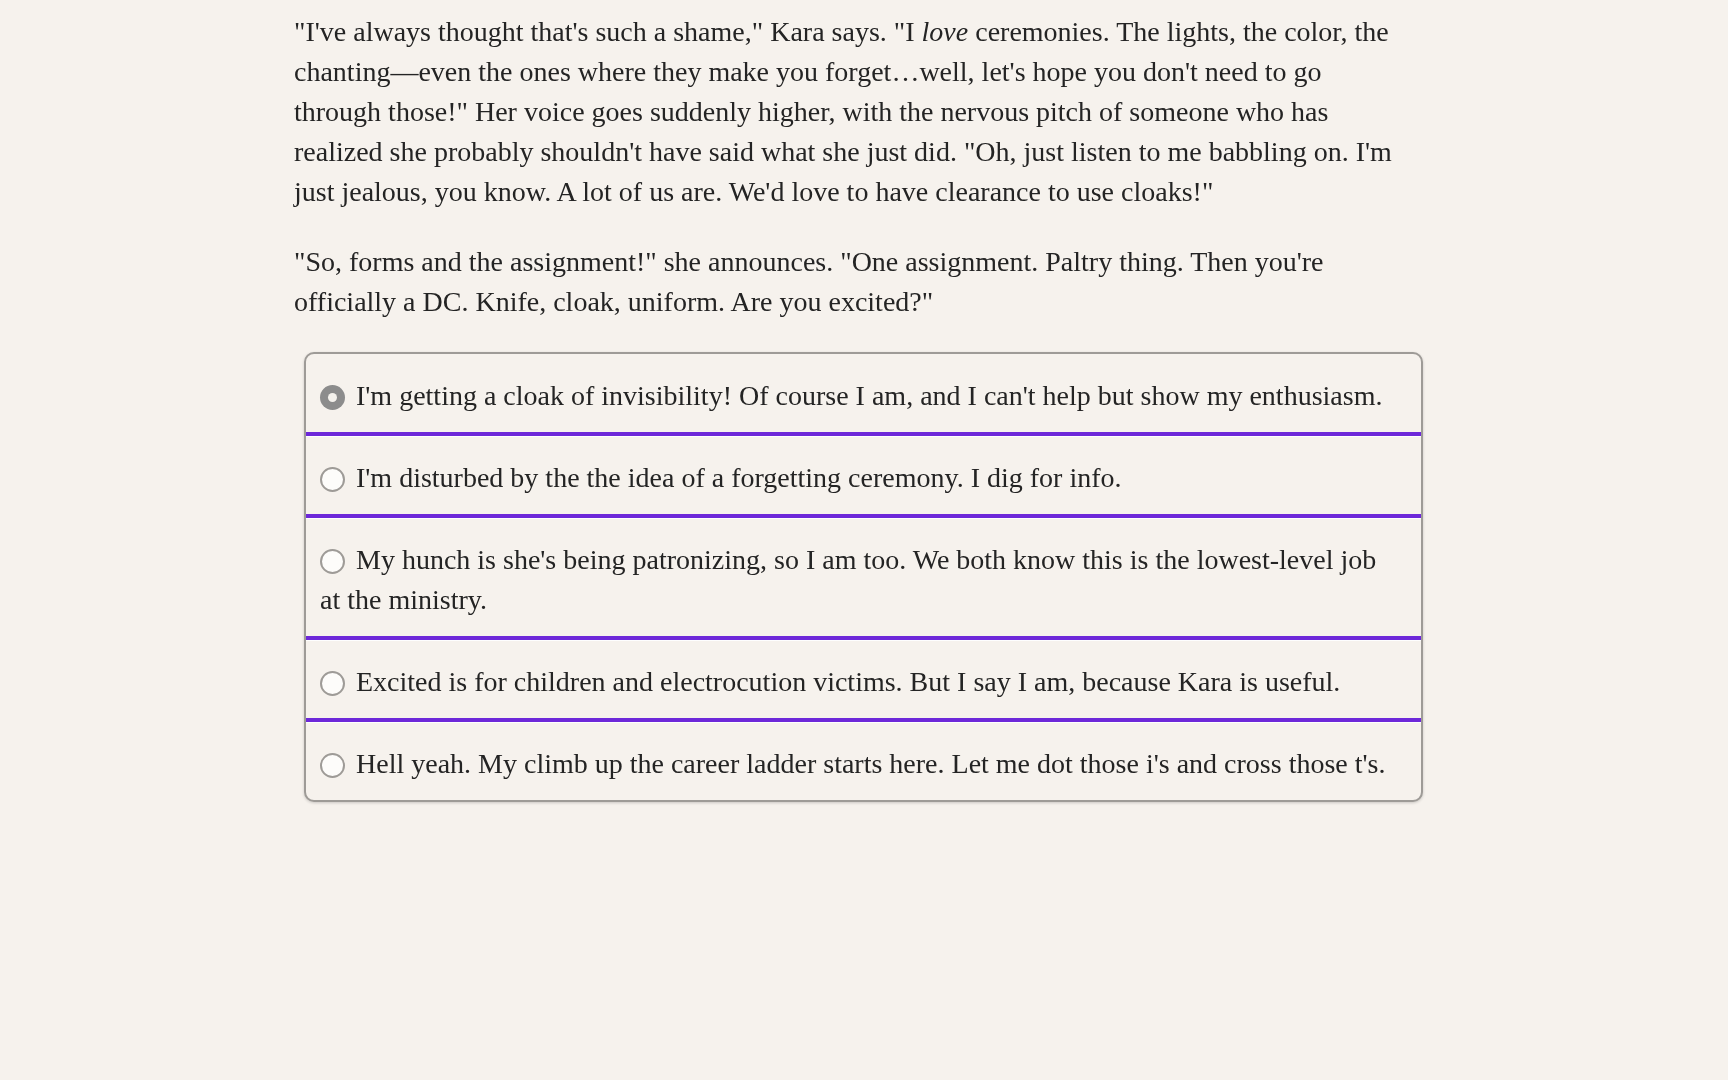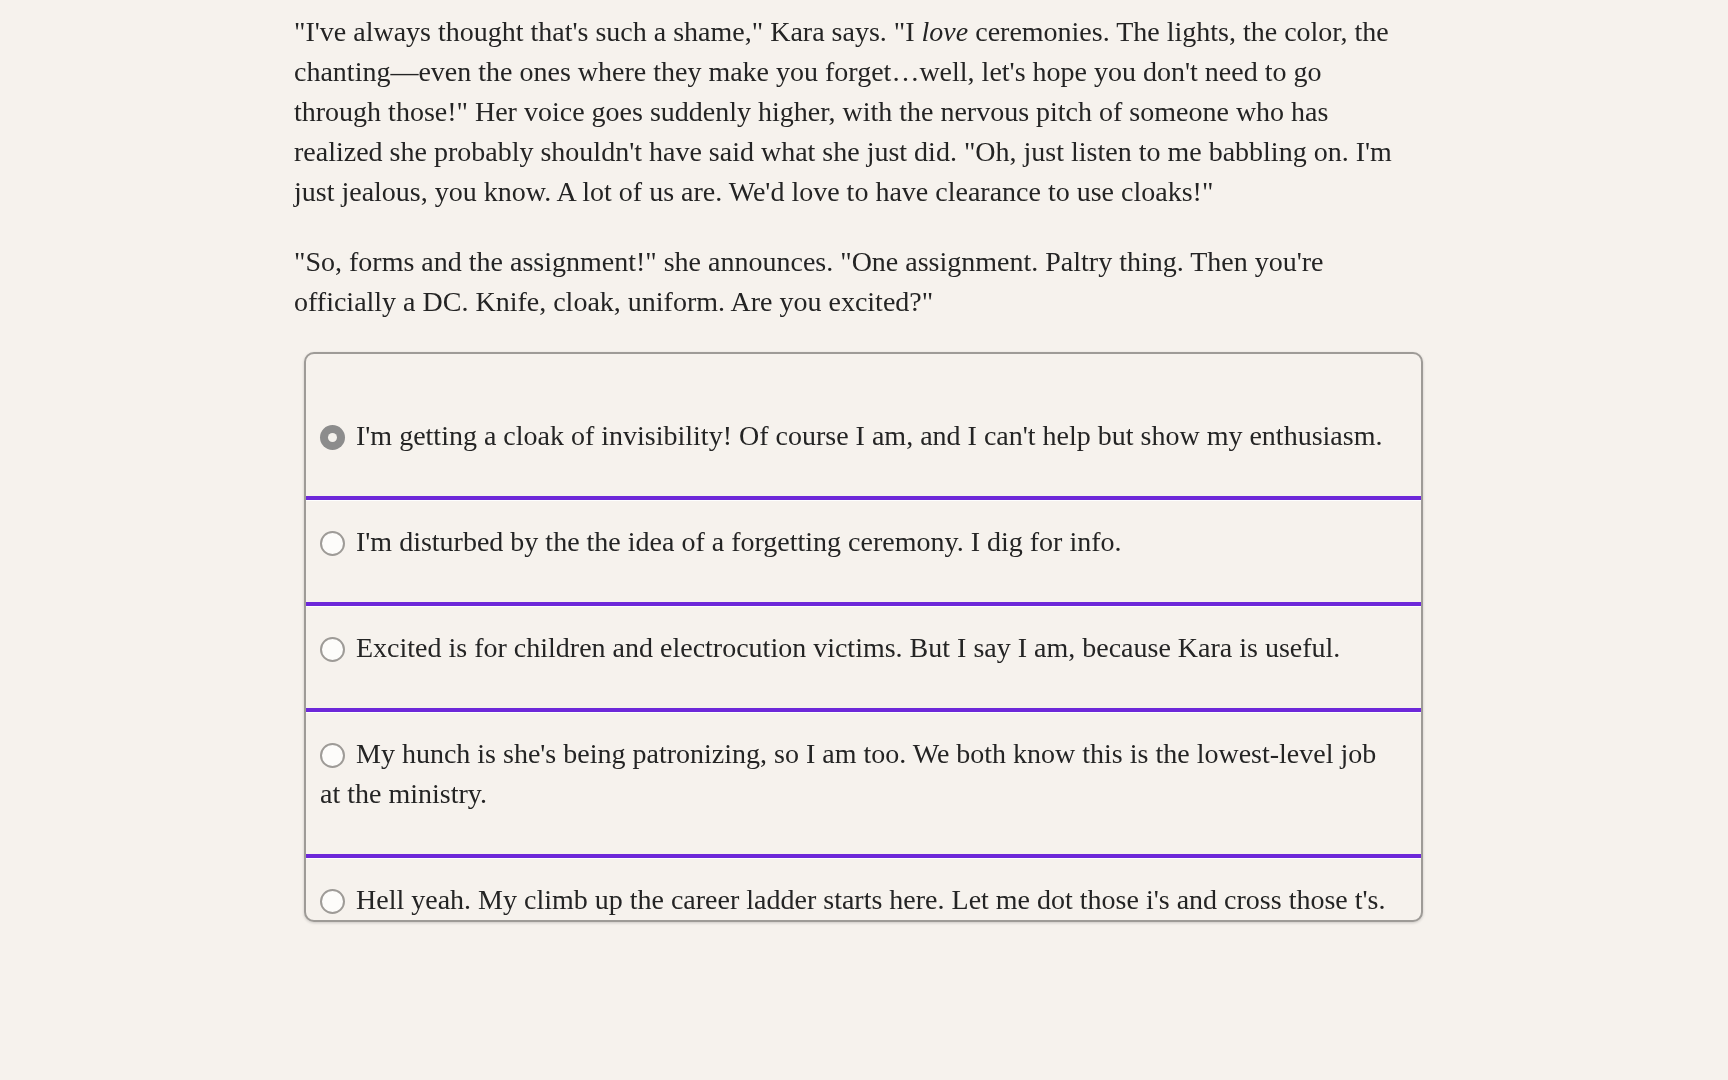--- a/index.html
+++ b/index.html
@@ -36,25 +36,24 @@
     width: 1119px;
     box-sizing: border-box;
     border: 2px solid #9e9b97;
     border-radius: 10px;
     background: #f6f2ed;
     box-shadow: 0 1px 3px rgba(0,0,0,0.18);
     overflow: hidden;
   }
   .option {
     display: block;
-    padding: 22px 28px 0 14px;
+    padding: 22px 28px 16px 14px;
     font-size: 28px;
     line-height: 40px;
     cursor: pointer;
-    margin-top: 40px;
   }
   .option + .option {
     border-top: 4px solid #6d28d9;
     box-shadow: inset 0 1px 0 rgba(255,255,255,0.9);
   }
   .radio {
     display: inline-block;
     width: 25px;
     height: 25px;
     border-radius: 50%;
@@ -85,17 +84,17 @@
 <body>
 
 <div class="page">
   <div class="story" id="story">
       <p><span class="">"I've always thought that's such a shame," Kara says. "I </span><span class="em">love</span><span class=""> ceremonies. The lights, the color, the chanting—even the ones where they make you forget…well, let's hope you don't need to go through those!" Her voice goes suddenly higher, with the nervous pitch of someone who has realized she probably shouldn't have said what she just did. "Oh, just listen to me babbling on. I'm just jealous, you know. A lot of us are. We'd love to have clearance to use cloaks!"</span></p>
       <p><span class="">"So, forms and the assignment!" she announces. "One assignment. Paltry thing. Then you're officially a DC. Knife, cloak, uniform. Are you excited?"</span></p>
     </div>
   <div class="choice-box" id="choices">
       <label class="option"><span class="radio checked"></span><span class="option-text">I'm getting a cloak of invisibility! Of course I am, and I can't help but show my enthusiasm.</span></label>
       <label class="option"><span class="radio unchecked"></span><span class="option-text">I'm disturbed by the the idea of a forgetting ceremony. I dig for info.</span></label>
+      <label class="option"><span class="radio unchecked"></span><span class="option-text">My hunch is she's being patronizing, so I am too. We both know this is the lowest-level job at the ministry.</span></label>
       <label class="option"><span class="radio unchecked"></span><span class="option-text">Excited is for children and electrocution victims. But I say I am, because Kara is useful.</span></label>
-      <label class="option"><span class="radio unchecked"></span><span class="option-text">My hunch is she's being patronizing, so I am too. We both know this is the lowest-level job at the ministry.</span></label>
       <label class="option"><span class="radio unchecked"></span><span class="option-text">Hell yeah. My climb up the career ladder starts here. Let me dot those i's and cross those t's.</span></label>
     </div>
 </div>
 
 </body></html>

